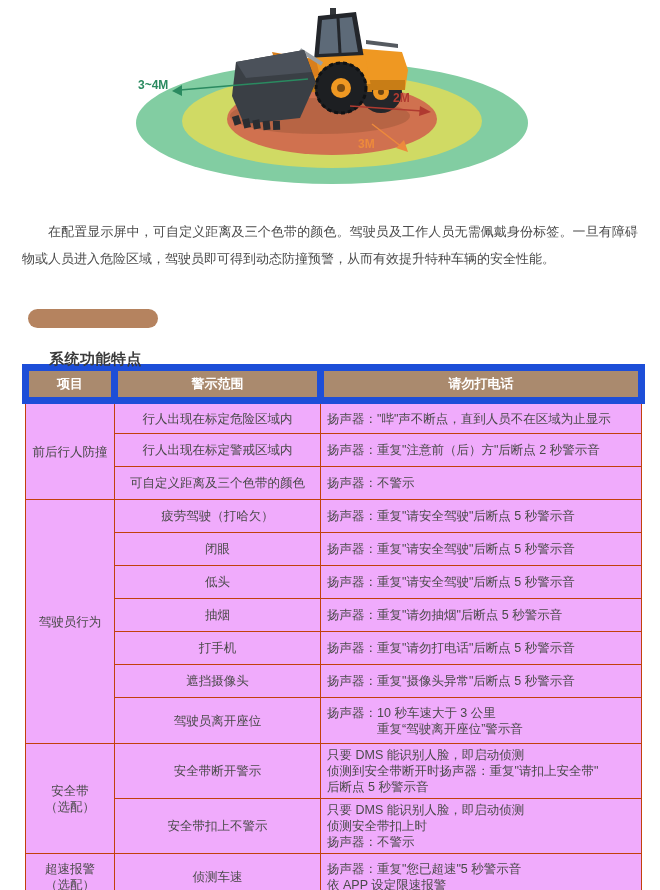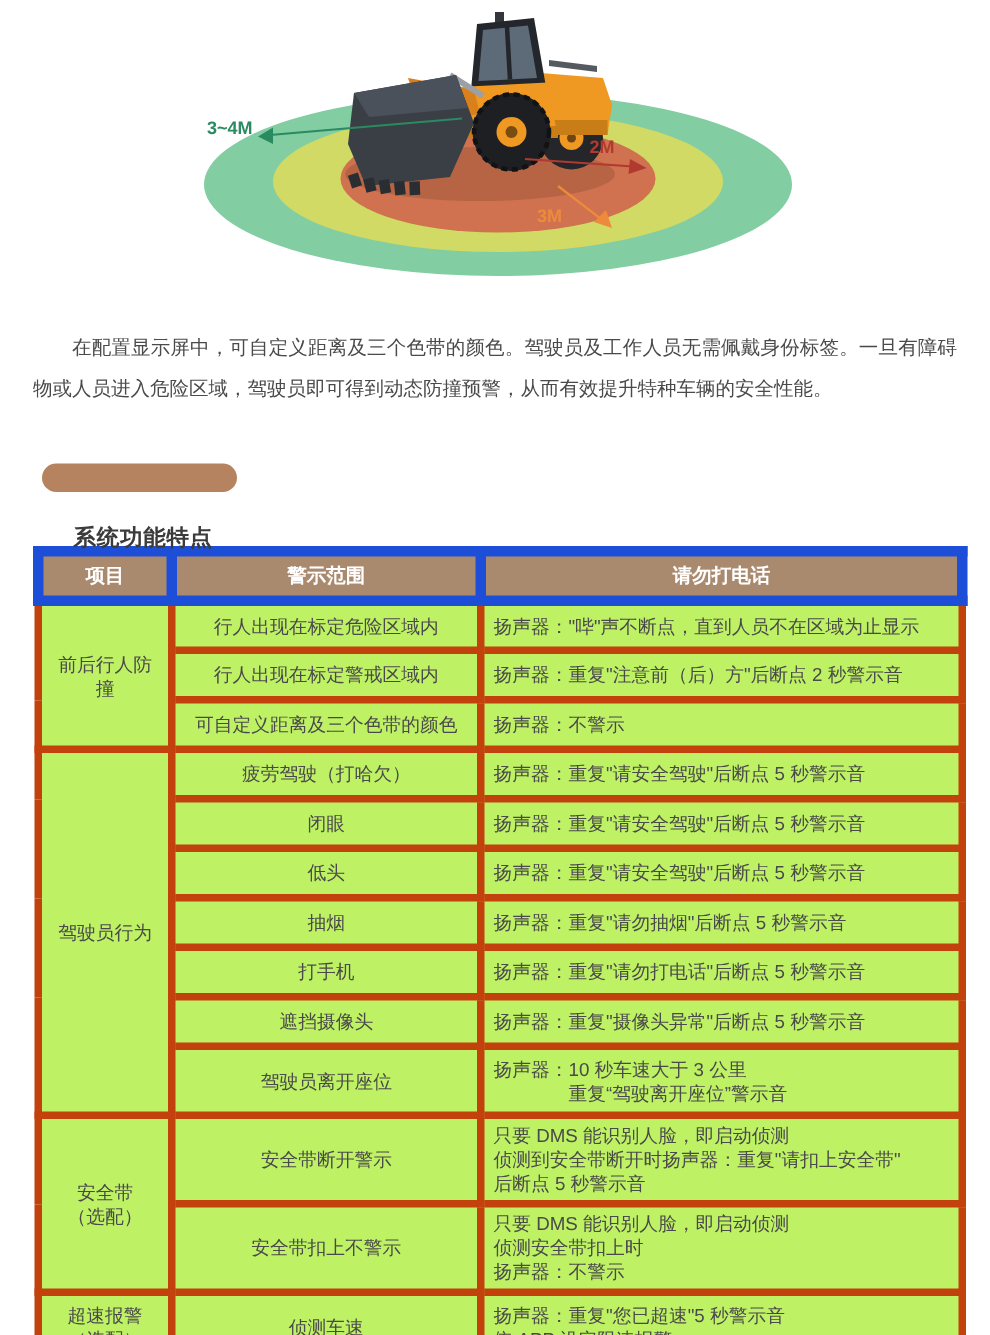--- a/index.html
+++ b/index.html
@@ -28,23 +28,23 @@
   }
   .tbl-wrap{margin:36px 22px 0 22px;}
   table.features{
     border-collapse:collapse;table-layout:fixed;width:616px;
   }
   table.features th{
     background:#aa8a6e;color:#ffffff;font-size:13px;font-weight:bold;
     height:26px;border:7px solid #1d4ed8;padding:0;
   }
   table.features td{
-    border:5px solid #c2410c;font-size:12.5px;color:#4a4a4a;
+    border:1px solid #c2410c;font-size:12.5px;color:#4a4a4a;
     padding:3px 6px;vertical-align:middle;line-height:16px;
-    background:#bef264;
+    background:#f0abfc;
   }
   td.item-cell,td.range-cell{text-align:center;}
   td.method-cell{text-align:left;padding-left:10px;}
   .cell-line{white-space:pre-wrap;}
   .col-item{width:89px;}
   .col-range{width:206px;}
   .col-method{width:321px;}
 </style>
 </head>
 <body>

